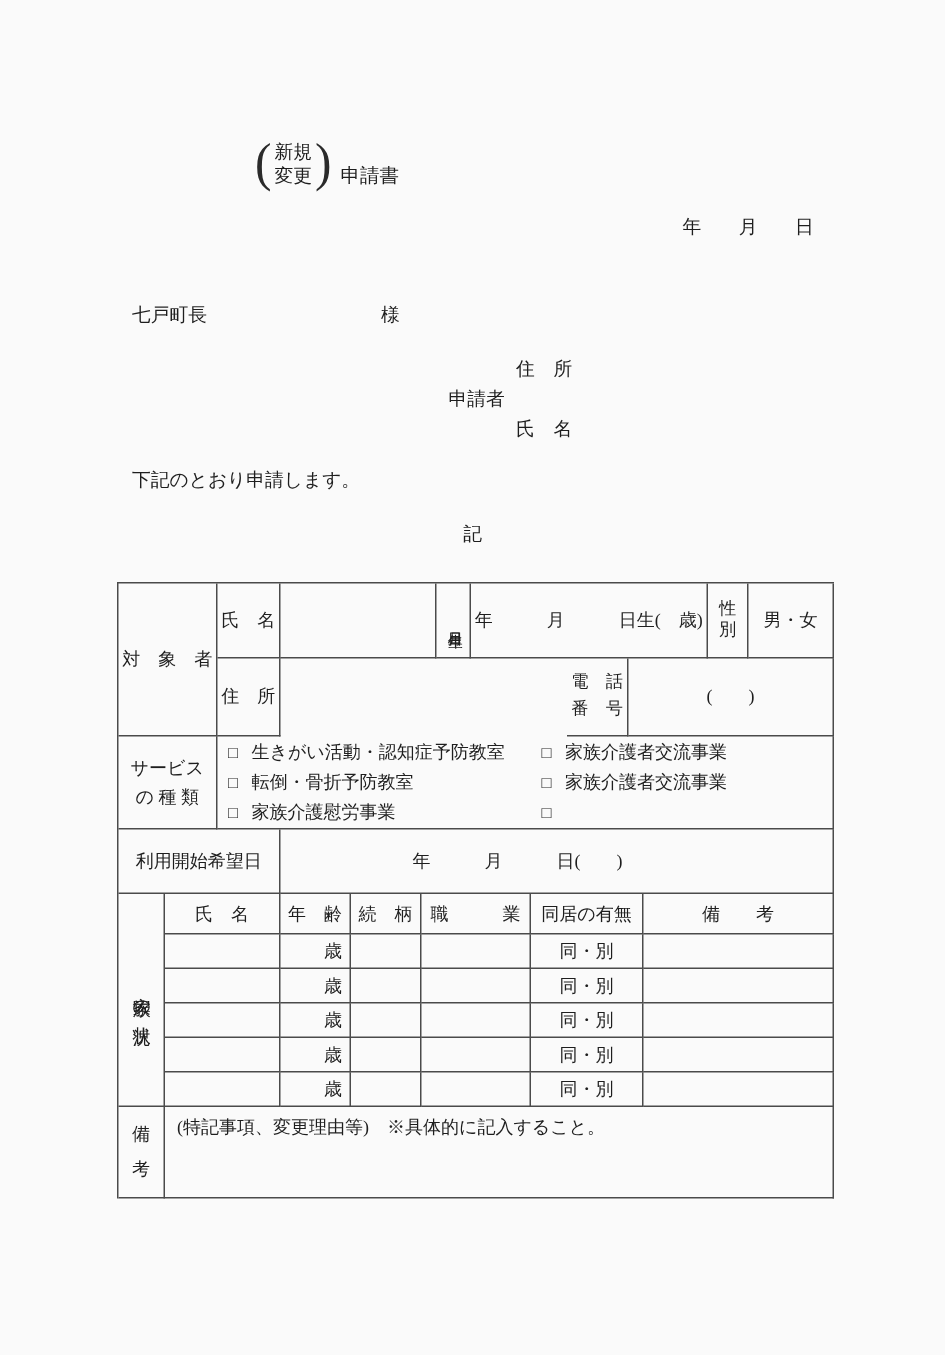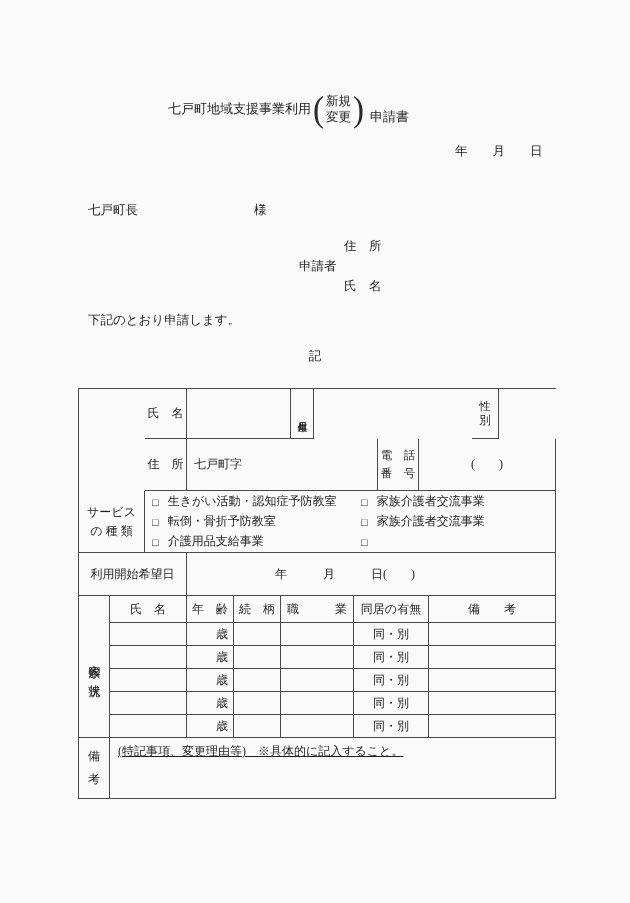--- a/index.html
+++ b/index.html
@@ -46,30 +46,29 @@
   .sex-label { flex-direction:column; font-size:11.5px; line-height:1.18; }
   .left-pad { justify-content:flex-start; padding-left:7px; }
   .age-cell { justify-content:flex-end; padding-right:5px; }
   .svc-label { flex-direction:column; line-height:1.55; }
   .svc-grid { display:grid; grid-template-columns:209px 1fr; row-gap:3px; padding-left:7px; width:100%; }
   .svc-item { display:flex; gap:9px; align-items:center; }
   .cb { font-size:11px; }
   .start-value { padding-right:52px; }
   .family-label { letter-spacing:2px; }
   .remarks-label { flex-direction:column; line-height:1.95; }
-  .remarks-content { align-items:flex-start; justify-content:flex-start; padding:5px 8px;text-decoration:underline; }
+  .remarks-content { align-items:flex-start; justify-content:flex-start; padding:5px 8px; }
 </style>
 </head>
 <body>
 
 <div class="page">
 
 
   <div class="abs title-row">
-    <span>七戸町地域支援事業利用</span>
     <span class="bracket">(</span>
     <span class="opt-stack">
       <span>新規</span>
       <span>変更</span>
     </span>
     <span class="bracket">)</span>
     <span class="title-suffix">申請書</span>
   </div>
 
   <div class="abs date-line">年　　月　　日</div>
@@ -79,30 +78,32 @@
 
   <div class="abs app-address">住　所</div>
   <div class="abs app-label">申請者</div>
   <div class="abs app-name">氏　名</div>
 
   <div class="abs intro">下記のとおり申請します。</div>
   <div class="abs section-mark">記</div>
 
   <div class="form-table">
 
+    <div class="cell" style="grid-column:1/3;grid-row:1/3">対　象　者</div>
     <div class="cell" style="grid-column:3/4;grid-row:1/2">氏　名</div>
     <div class="cell" style="grid-column:4/7;grid-row:1/2"></div>
     <div class="cell v-text dob-label" style="grid-column:7/8;grid-row:1/2">生年月日</div>
+    <div class="cell" style="grid-column:8/13;grid-row:1/2">年　　　月　　　日生(　歳)</div>
     <div class="cell sex-label" style="grid-column:13/14;grid-row:1/2">
       <span>性</span>
       <span>別</span>
     </div>
+    <div class="cell" style="grid-column:14/15;grid-row:1/2">男・女</div>
 
     <div class="cell" style="grid-column:3/4;grid-row:2/3">住　所</div>
-    <div class="cell left-pad" style="grid-column:4/10;grid-row:2/3">七戸町字</div>
     <div class="cell two-line" style="grid-column:10/11;grid-row:2/3">
       <span>電　話</span>
       <span>番　号</span>
     </div>
     <div class="cell" style="grid-column:11/15;grid-row:2/3">(　　)</div>
 
     <div class="cell svc-label" style="grid-column:1/3;grid-row:3/4">
       <span>サービス</span>
       <span>の 種 類</span>
     </div>
@@ -119,21 +120,21 @@
         <div class="svc-item">
           <span class="cb">□</span>
           <span>転倒・骨折予防教室</span>
         </div>
         <div class="svc-item">
           <span class="cb">□</span>
           <span>家族介護者交流事業</span>
         </div>
         <div class="svc-item">
           <span class="cb">□</span>
-          <span>介護用品支給事業</span>
+          <span>家族介護慰労事業</span>
         </div>
         <div class="svc-item">
           <span class="cb">□</span>
         </div>
       </div>
     </div>
 
     <div class="cell" style="grid-column:1/4;grid-row:4/5">利用開始希望日</div>
     <div class="cell start-value" style="grid-column:4/15;grid-row:4/5">年　　　月　　　日(　　)</div>
 

